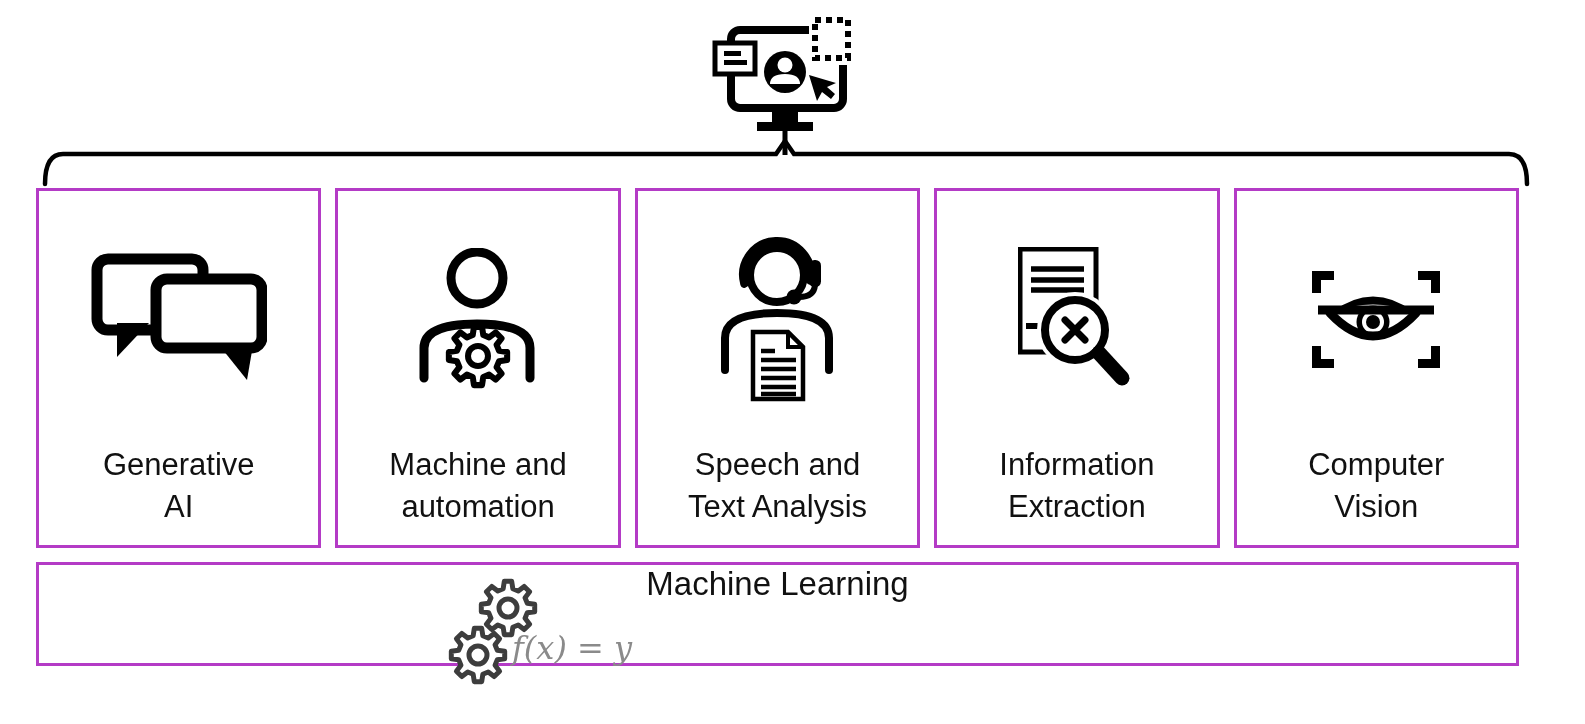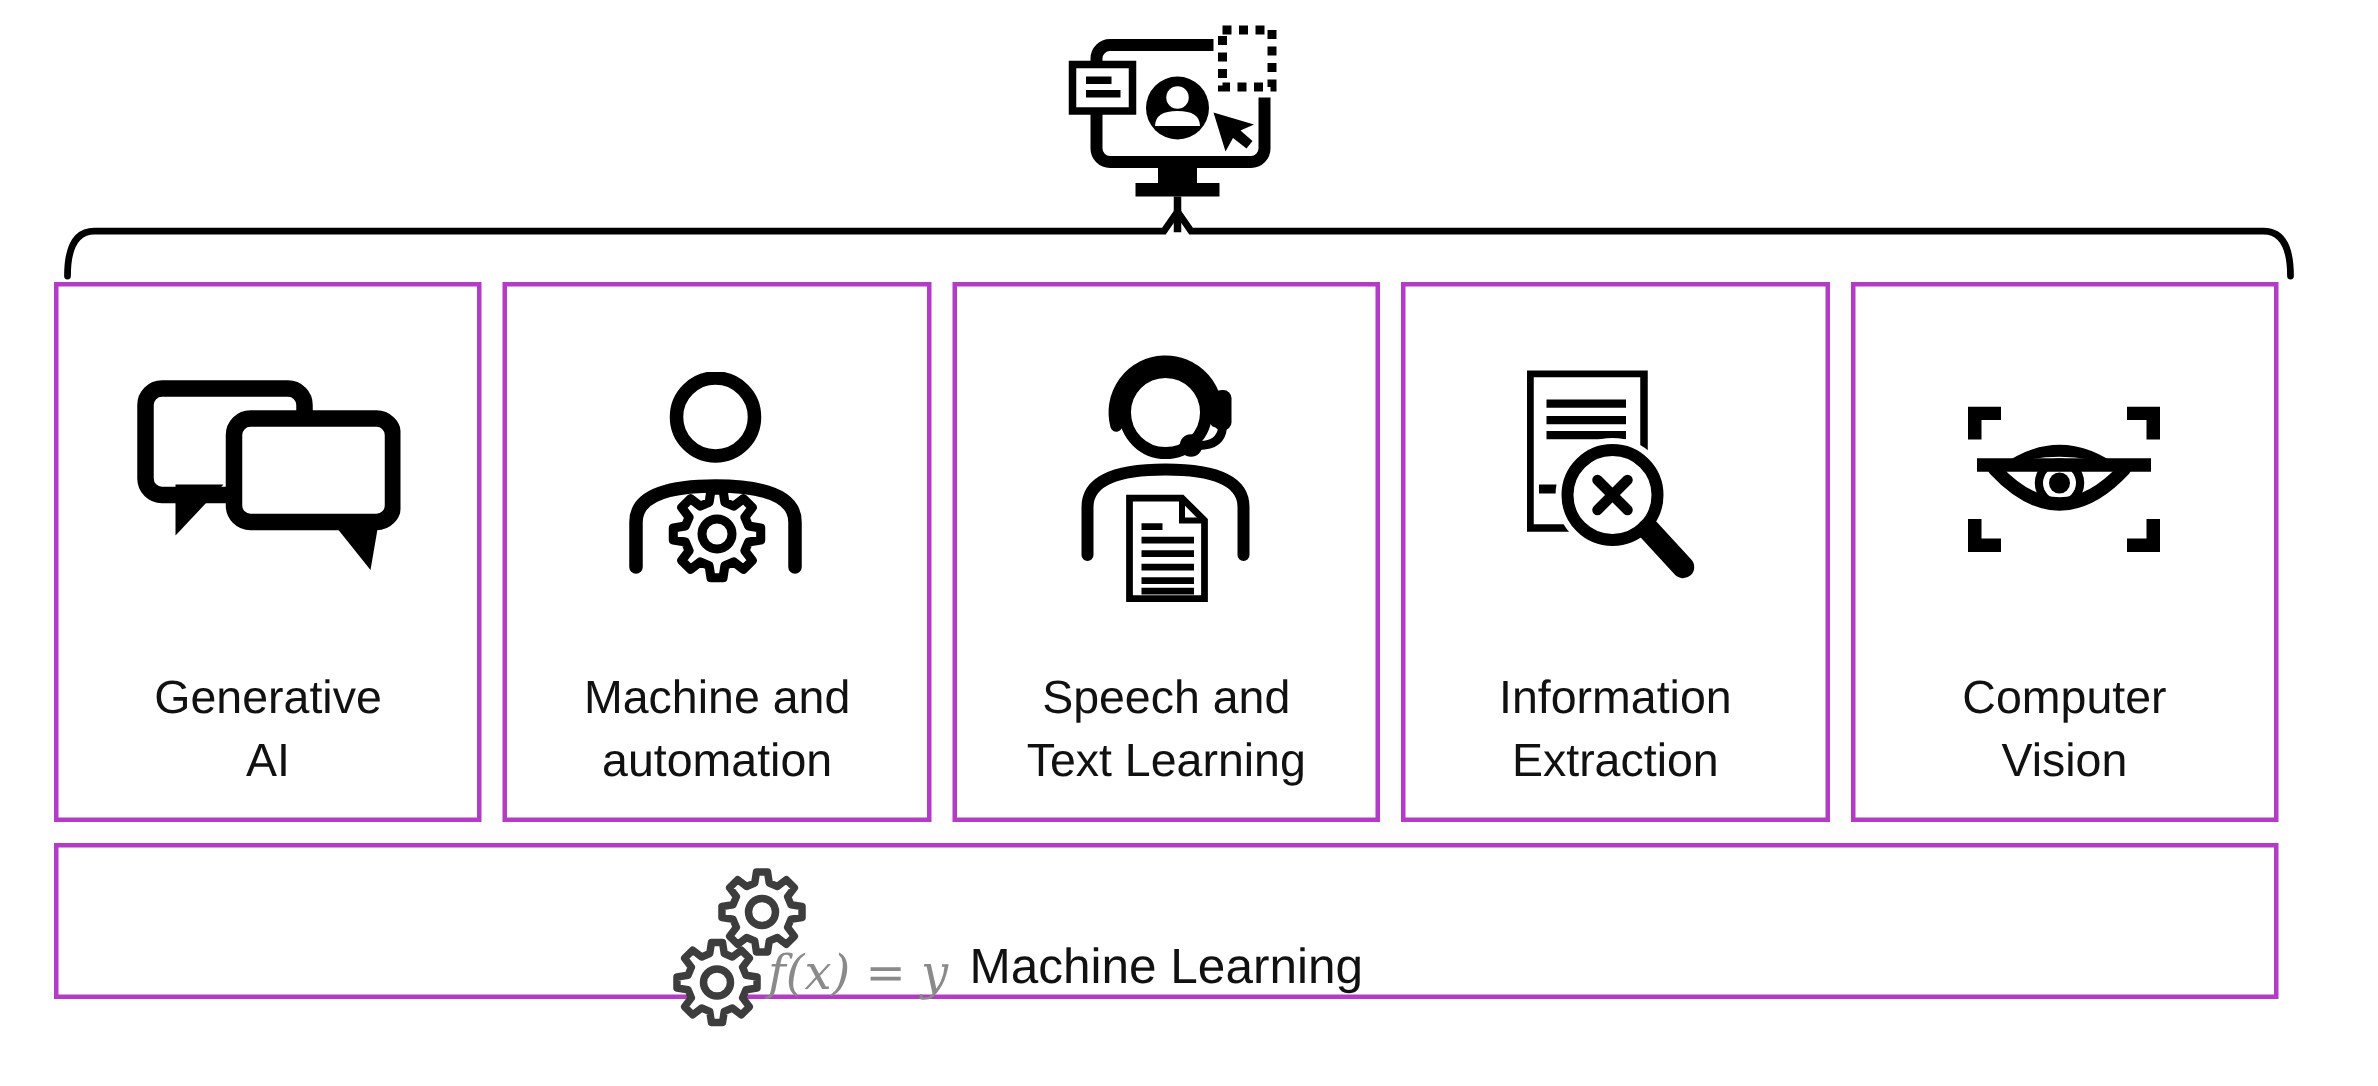--- a/index.html
+++ b/index.html
@@ -33,21 +33,21 @@
     position:absolute; left:0; right:0; top:253px;
     text-align:center; font-size:31px; line-height:42px;
     white-space:pre-line; color:var(--text);
   }
   .ml-box {
     left:36px; top:562px; width:1483px; height:104px;
     background:#fff; border:3px solid var(--box-border);
   }
   .ml-label-wrap {
     position:absolute; inset:0;
-    display:flex; align-items:flex-end; justify-content:center;
+    display:flex; align-items:flex-start; justify-content:center;
     font-size:33px; color:var(--text);
   }
   .ml-gears { position:absolute; left:401px; top:10px; width:120px; height:115px; }
   .ml-formula {
     position:absolute; left:473px; top:64px;
     font-family:"DejaVu Serif", serif; font-style:italic;
     font-size:32px; color:var(--formula-gray); white-space:nowrap;
   }
   svg { display:block; }
 </style>
@@ -124,21 +124,21 @@
           <path d="M71 97 L71 112 L86 112" fill="none" stroke="#000" stroke-width="4"></path>
           <path d="M44 116 h14" stroke="#000" stroke-width="4.5"></path>
           <path d="M44 125 h35" stroke="#000" stroke-width="4.5"></path>
           <path d="M44 134 h35" stroke="#000" stroke-width="4.5"></path>
           <path d="M44 143 h35" stroke="#000" stroke-width="4.5"></path>
           <path d="M44 152 h35" stroke="#000" stroke-width="4.5"></path>
           <path d="M44 159 h35" stroke="#000" stroke-width="4.5"></path>
         </svg>
       </div>
       <div class="card-label">Speech and
-Text Learning</div>
+Text Analysis</div>
     </div>
 
     <div class="card">
       <div class="card-icon-wrap">
         <svg width="118" height="144" viewBox="0 0 118 144">
           <rect x="2" y="2" width="76" height="103" fill="#fff" stroke="#000" stroke-width="5"></rect>
           <path d="M13 22 H66" stroke="#000" stroke-width="5.5"></path>
           <path d="M13 33 H66" stroke="#000" stroke-width="5.5"></path>
           <path d="M13 43 H66" stroke="#000" stroke-width="5.5"></path>
           <path d="M8 79 H32" stroke="#000" stroke-width="6"></path>

